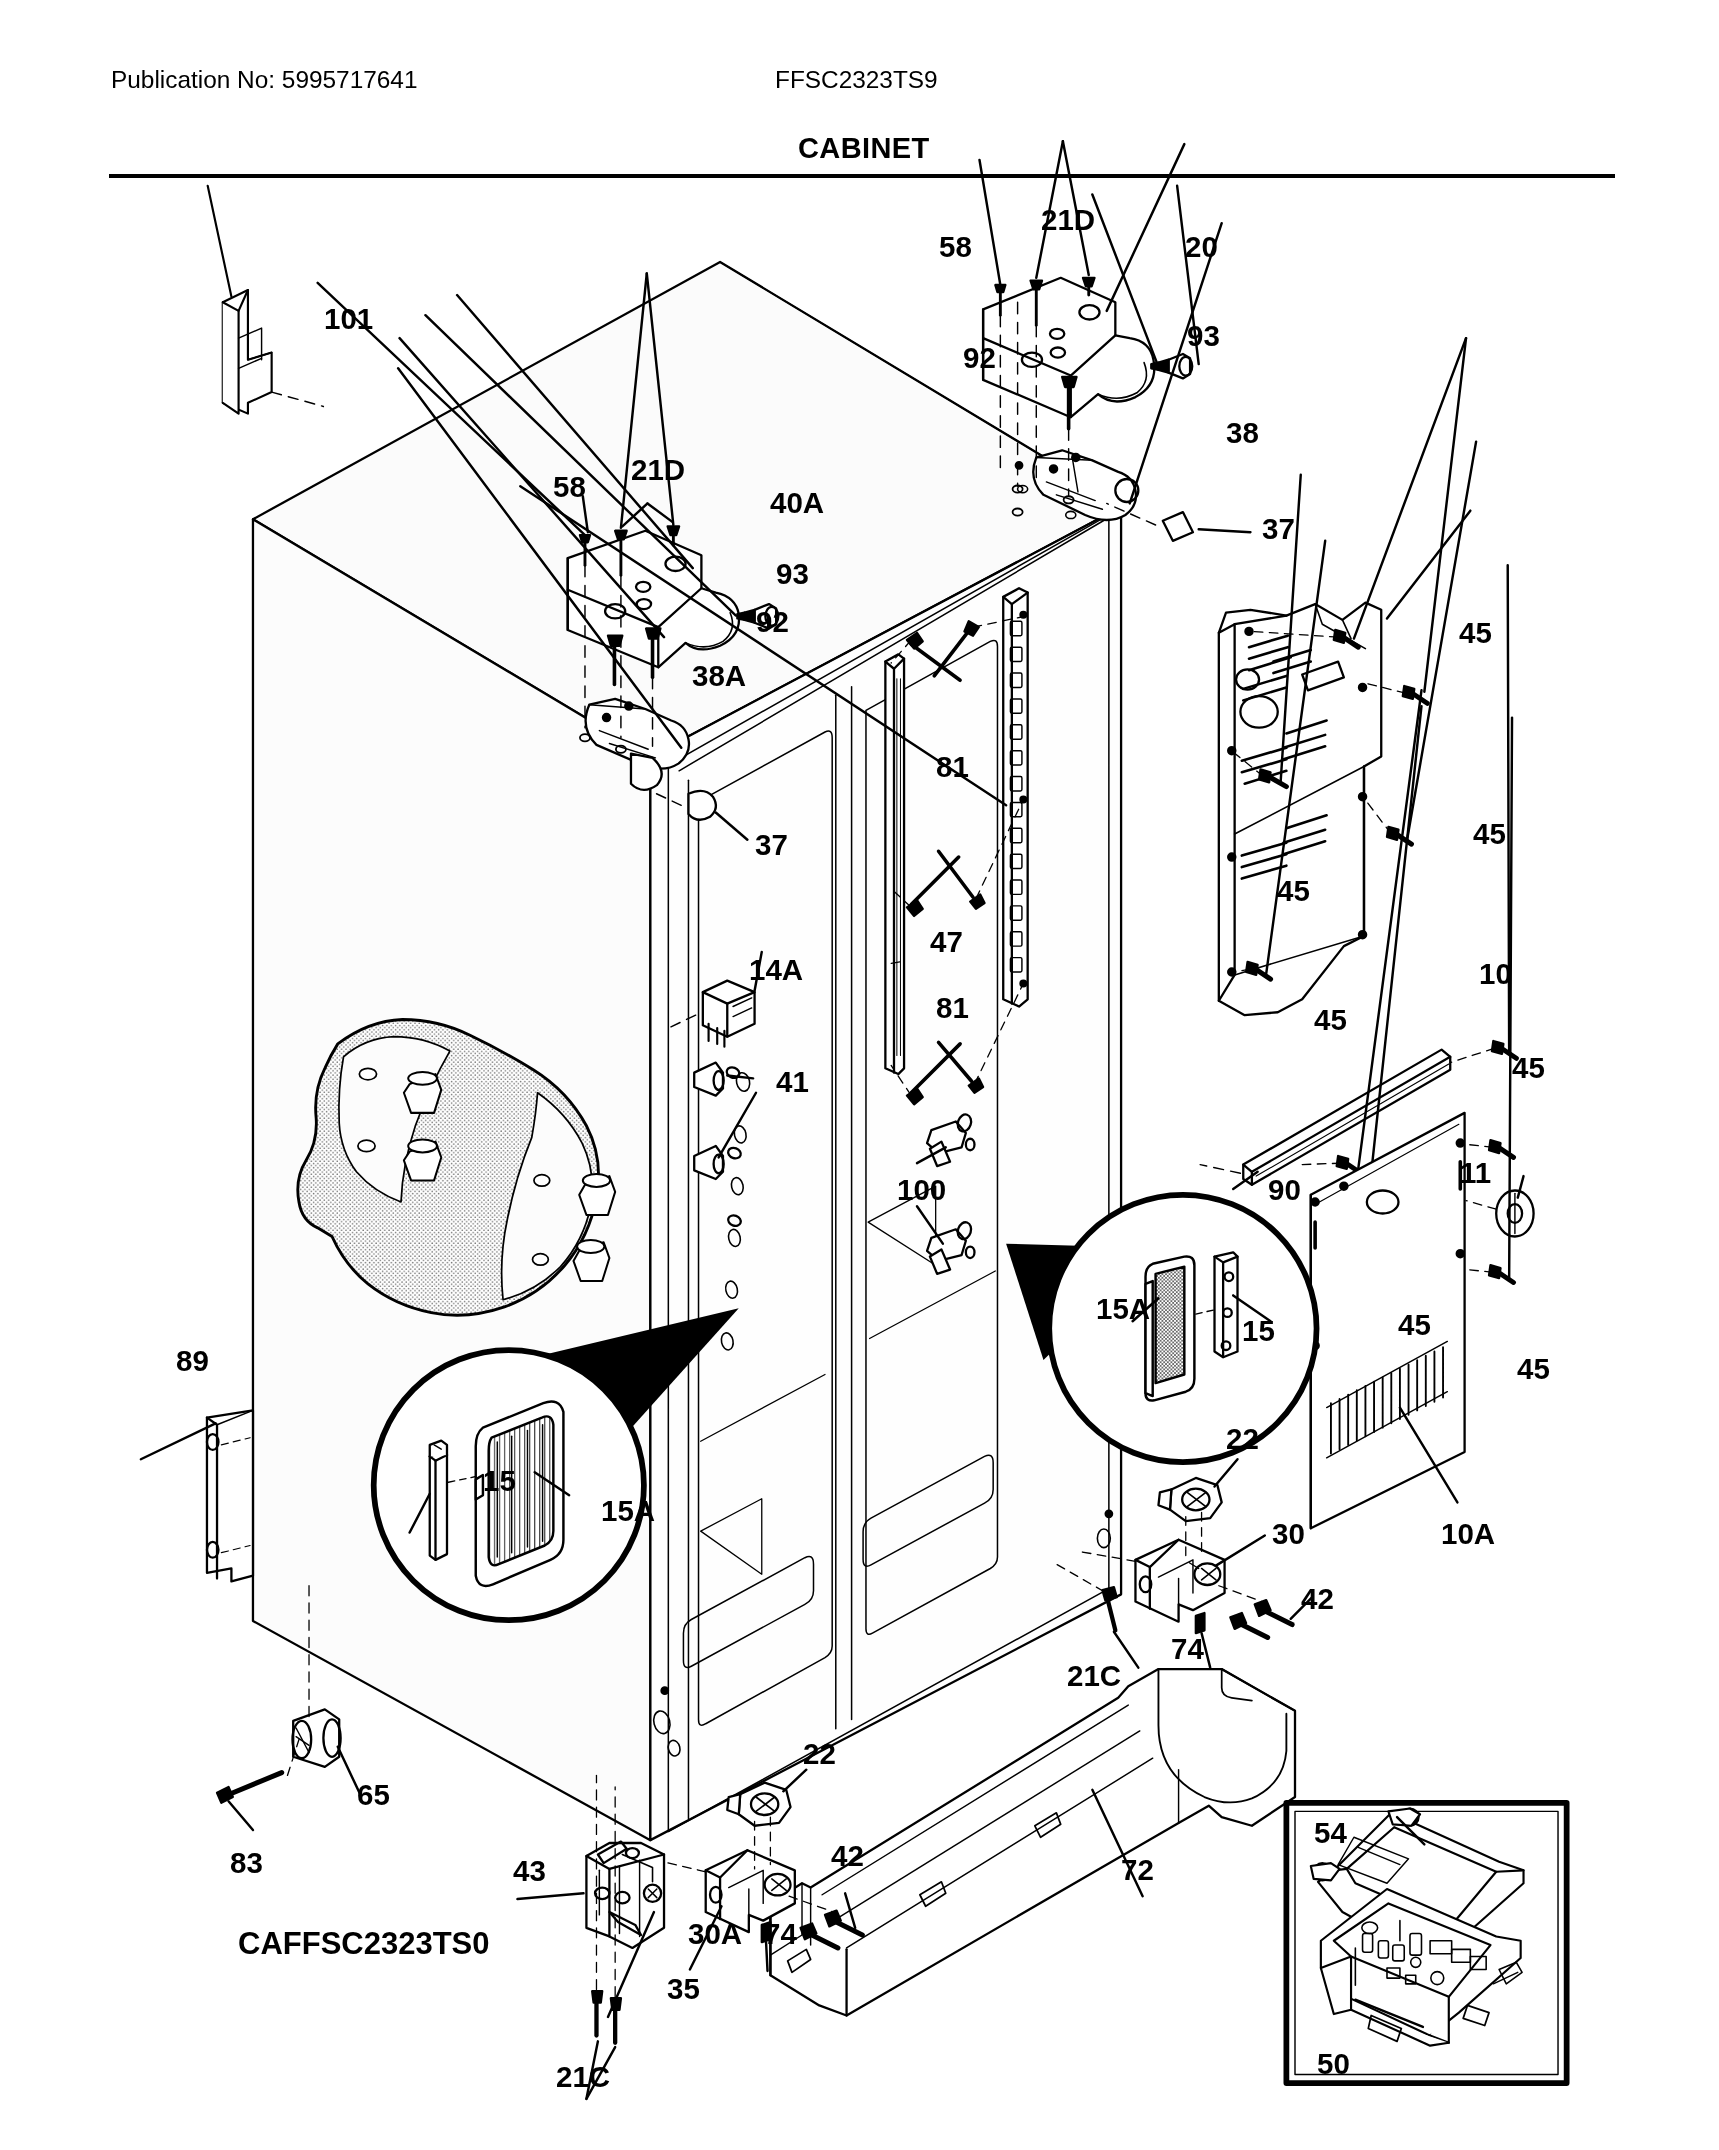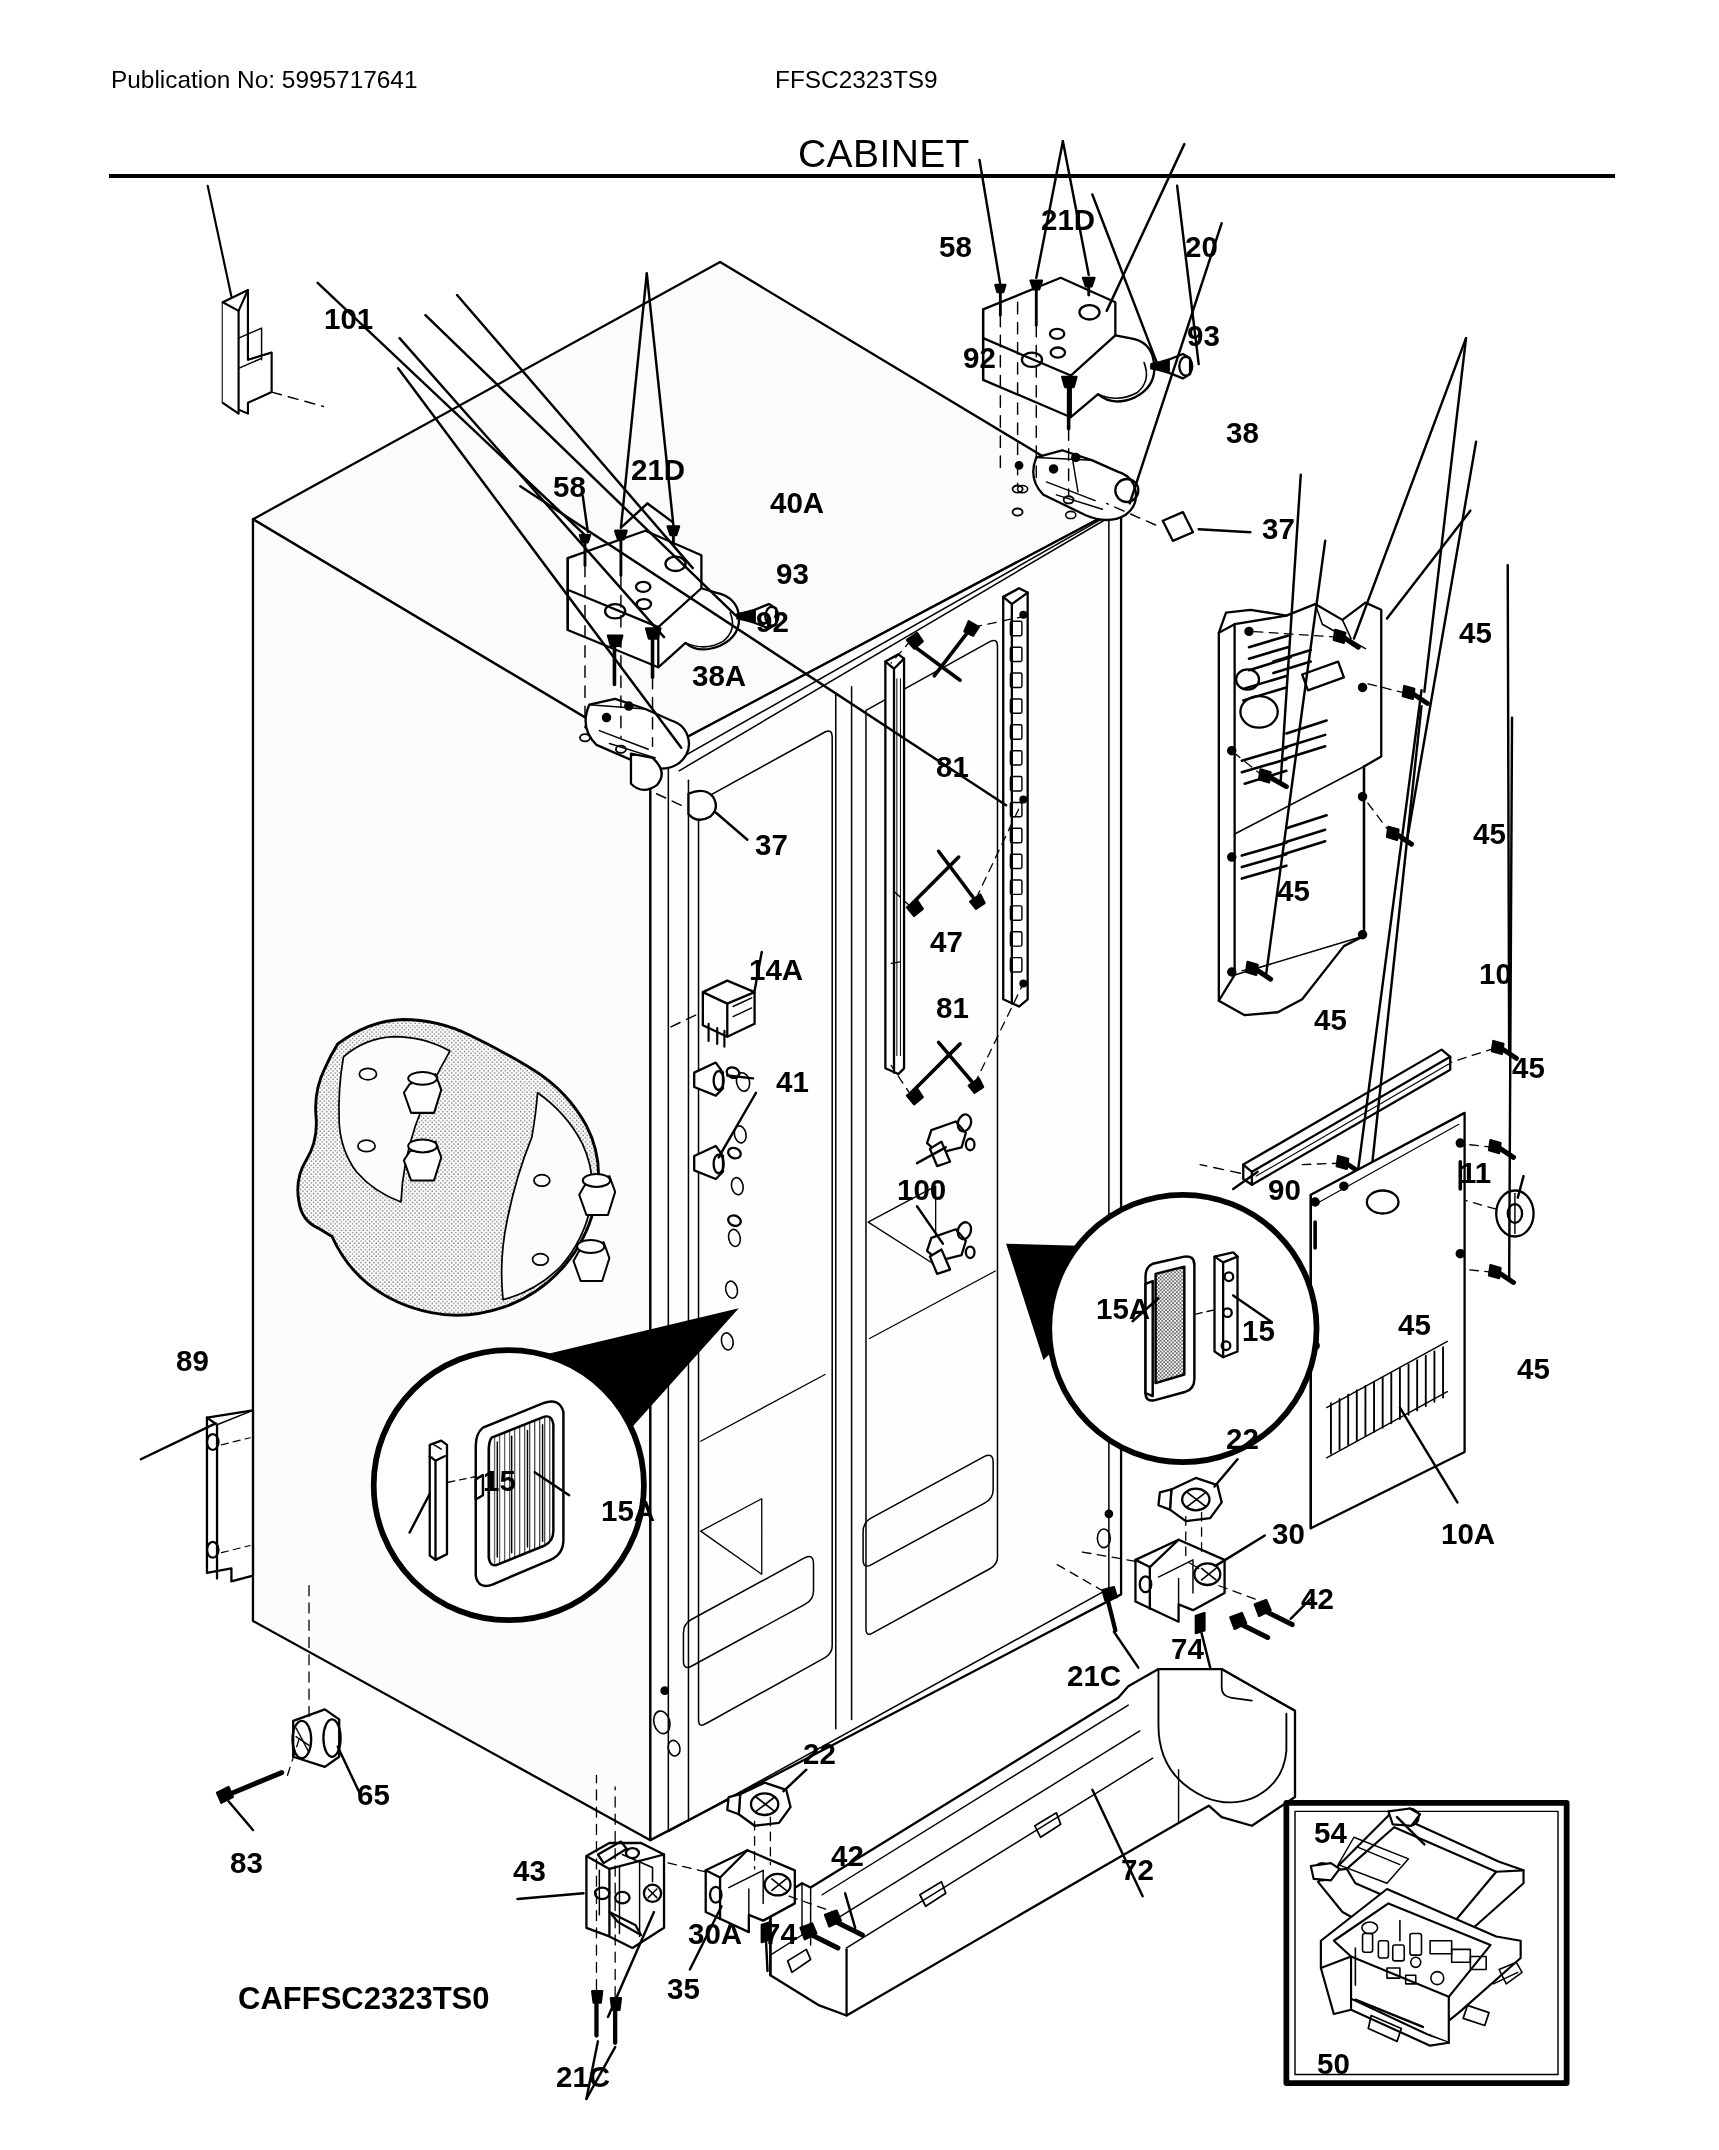--- a/index.html
+++ b/index.html
@@ -4,21 +4,21 @@
 <style>
   html,body{margin:0;padding:0;background:#ffffff;}
   body{width:1719px;height:2151px;position:relative;overflow:hidden;
        font-family:"Liberation Sans", sans-serif; color:#000;}
 
   
   #header{position:absolute;left:0;top:0;width:1719px;height:164px;}
   .hdr-txt{position:absolute;font-size:24.4px;font-weight:400;white-space:nowrap;}
   #pub-no{left:111px;top:66px;}
   #model-no{left:775px;top:66px;}
-  #section-title{left:798px;top:132px;font-size:39px;font-weight:400;letter-spacing:0.4px;}
+  #section-title{left:798px;top:132px;font-size:29px;font-weight:700;letter-spacing:0.4px;}
   #header-rule{position:absolute;left:109px;top:174px;width:1506px;height:3.6px;background:#000;}
 
   
   #drawing{position:absolute;left:0;top:0;width:1719px;height:2151px;}
   #drawing svg{position:absolute;left:0;top:0;}
 
   
   .callout{position:absolute;font-size:29.5px;font-weight:700;line-height:1;
            white-space:nowrap;letter-spacing:0px;}
   #model-label-bottom{position:absolute;font-size:31px;font-weight:700;white-space:nowrap;}
@@ -842,14 +842,14 @@
     <div class="callout" style="left: 513px; top: 1856px;">43</div>
     <div class="callout" style="left: 831px; top: 1841px;">42</div>
     <div class="callout" style="left: 688px; top: 1919px;">30A</div>
     <div class="callout" style="left: 764px; top: 1919px;">74</div>
     <div class="callout" style="left: 667px; top: 1974px;">35</div>
     <div class="callout" style="left: 556px; top: 2062px;">21C</div>
     <div class="callout" style="left: 1314px; top: 1818px;">54</div>
     <div class="callout" style="left: 1317px; top: 2049px;">50</div>
   </div>
 
-<div id="model-label-bottom" style="left: 238px; top: 1981px;">CAFFSC2323TS0</div>
+<div id="model-label-bottom" style="left: 238px; top: 1926px;">CAFFSC2323TS0</div>
 
 
 </body></html>

